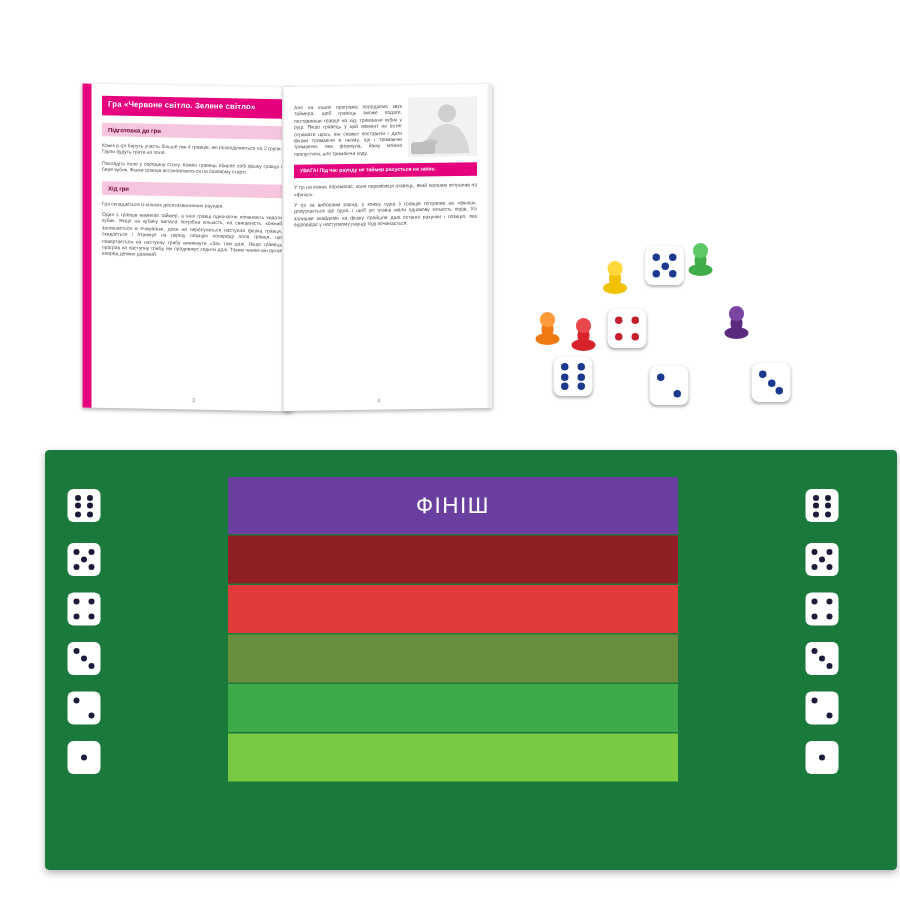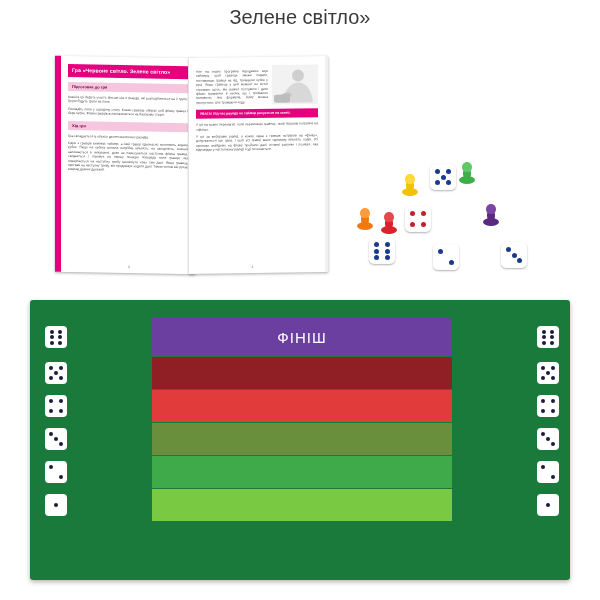--- a/index.html
+++ b/index.html
@@ -172,20 +172,21 @@
   .board {
     position: absolute;
     left: 30px;
     top: 300px;
     width: 540px;
     height: 280px;
     background: #1a7a3c;
     border-radius: 3px;
     box-shadow: 0 2px 5px rgba(0,0,0,0.3);
     overflow: hidden;
+    padding-left: 28px;
   }
   .board-inner {
     position: absolute;
     left: 122px;
     top: 18px;
     width: 300px;
     height: 250px;
   }
   .band {
     position: absolute;
@@ -210,21 +211,20 @@
     width: 4.2px;
     height: 4.2px;
     border-radius: 50%;
     background: #1b1b3a;
   }
 </style>
 </head>
 <body>
 
 <div class="title">
-  <span class="line">Зелене світло»</span>
 </div>
 
 <div class="booklet">
 
   <div class="page page-left">
     <div class="page-inner">
       <div class="hdr-bar">Гра «Червоне світло. Зелене світло»</div>
       <div class="sub-bar">Підготовка до гри</div>
       <div class="body-text">
         <p>Кожні в грі беруть участь більше ніж 4 гравців, які розподіляються на 2 групи. Групи будуть грати на поле.</p>

